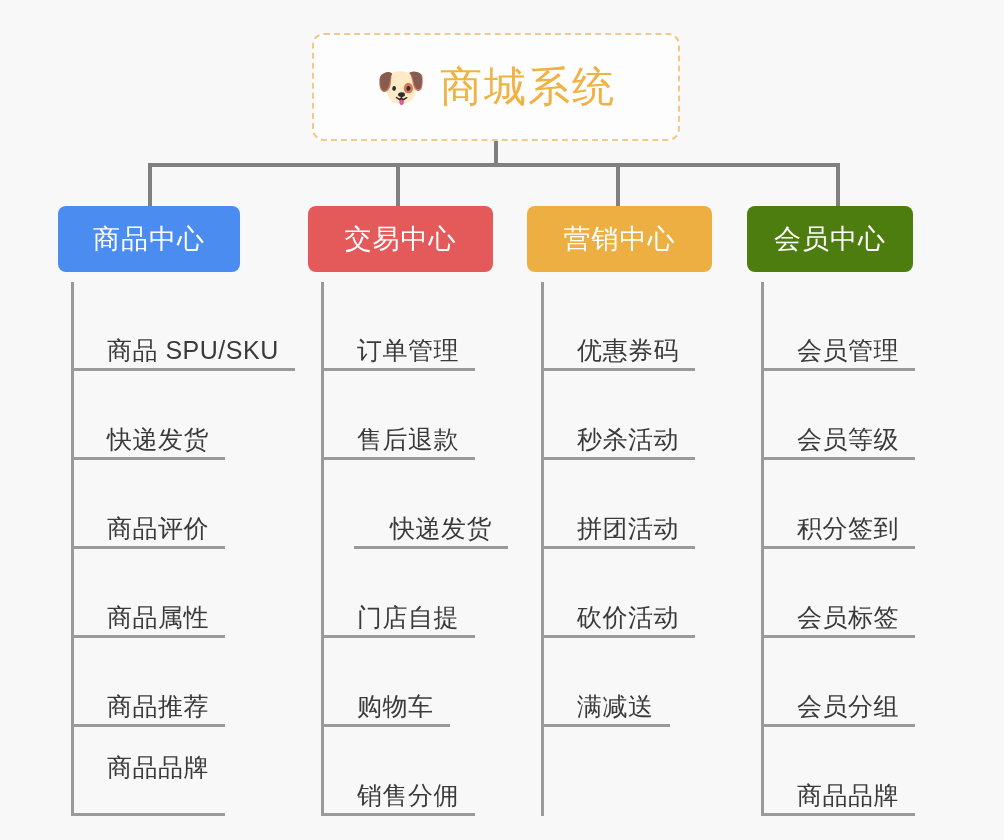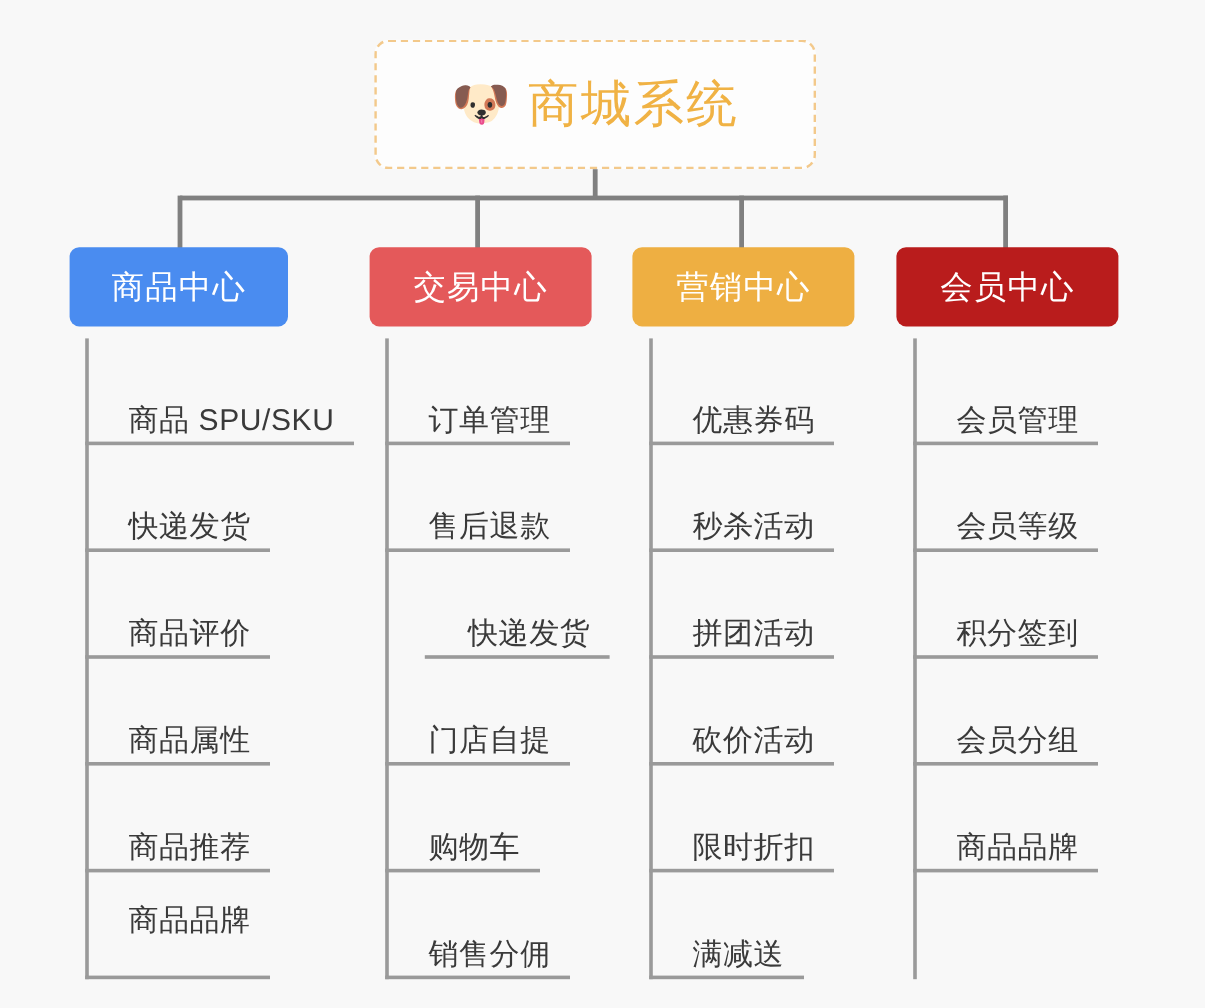--- a/index.html
+++ b/index.html
@@ -121,21 +121,21 @@
 
   <div class="cat-box" id="cat-0" style="left: 58px; top: 206px; width: 182px; background: rgb(74, 140, 240);">
     <span>商品中心</span>
   </div>
   <div class="cat-box" id="cat-2" style="left: 527px; top: 206px; width: 185px; background: rgb(238, 175, 66);">
     <span>营销中心</span>
   </div>
   <div class="cat-box" id="cat-1" style="left: 308px; top: 206px; width: 185px; background: rgb(228, 89, 90);">
     <span>交易中心</span>
   </div>
-  <div class="cat-box" id="cat-3" style="left: 747px; top: 206px; width: 185px; background: #b91c1c; justify-content: center;">
+  <div class="cat-box" id="cat-3" style="left: 747px; top: 206px; width: 166px; background: #4d7c0f; justify-content: center;">
     <span>会员中心</span>
   </div>
 
   <div class="branch" id="branch-0" style="left:71px;">
     <div class="branch-spine" style="height: 534px; background: rgb(154, 154, 154);"></div>
   <div class="leaf" style="border-bottom-color: rgb(154, 154, 154); width: 224px;">
         <span class="leaf-label" style="color: rgb(58, 58, 58);">商品 SPU/SKU</span>
       </div>
       <div class="leaf" style="border-bottom-color: rgb(154, 154, 154); width: 154px;">
         <span class="leaf-label" style="color: rgb(58, 58, 58);">快递发货</span>
@@ -181,39 +181,39 @@
       </div>
       <div class="leaf" style="border-bottom-color: rgb(154, 154, 154); width: 154px;">
         <span class="leaf-label" style="color: rgb(58, 58, 58);">秒杀活动</span>
       </div>
       <div class="leaf" style="border-bottom-color: rgb(154, 154, 154); width: 154px;">
         <span class="leaf-label" style="color: rgb(58, 58, 58);">拼团活动</span>
       </div>
       <div class="leaf" style="border-bottom-color: rgb(154, 154, 154); width: 154px;">
         <span class="leaf-label" style="color: rgb(58, 58, 58);">砍价活动</span>
       </div>
-      <div class="leaf" style="border-bottom-color: rgb(154, 154, 154); width: 154px;">
-        <span class="leaf-label" style="color: rgb(58, 58, 58);">限时折扣</span>
-      </div>
       <div class="leaf" style="border-bottom-color: rgb(154, 154, 154); width: 129px;">
         <span class="leaf-label" style="color: rgb(58, 58, 58);">满减送</span>
       </div>
     </div>
   <div class="branch" id="branch-3" style="left:761px;">
     <div class="branch-spine" style="height: 534px; background: rgb(154, 154, 154);"></div>
   <div class="leaf" style="border-bottom-color: rgb(154, 154, 154); width: 154px;">
         <span class="leaf-label" style="color: rgb(58, 58, 58);">会员管理</span>
       </div>
       <div class="leaf" style="border-bottom-color: rgb(154, 154, 154); width: 154px;">
         <span class="leaf-label" style="color: rgb(58, 58, 58);">会员等级</span>
       </div>
       <div class="leaf" style="border-bottom-color: rgb(154, 154, 154); width: 154px;">
         <span class="leaf-label" style="color: rgb(58, 58, 58);">积分签到</span>
       </div>
       <div class="leaf" style="border-bottom-color: rgb(154, 154, 154); width: 154px;">
+        <span class="leaf-label" style="color: rgb(58, 58, 58);">会员标签</span>
+      </div>
+      <div class="leaf" style="border-bottom-color: rgb(154, 154, 154); width: 154px;">
         <span class="leaf-label" style="color: rgb(58, 58, 58);">会员分组</span>
       </div>
       <div class="leaf" style="border-bottom-color: rgb(154, 154, 154); width: 154px;">
         <span class="leaf-label" style="color: rgb(58, 58, 58);">商品品牌</span>
       </div>
     </div>
 
 </div>
 
 </body></html>

